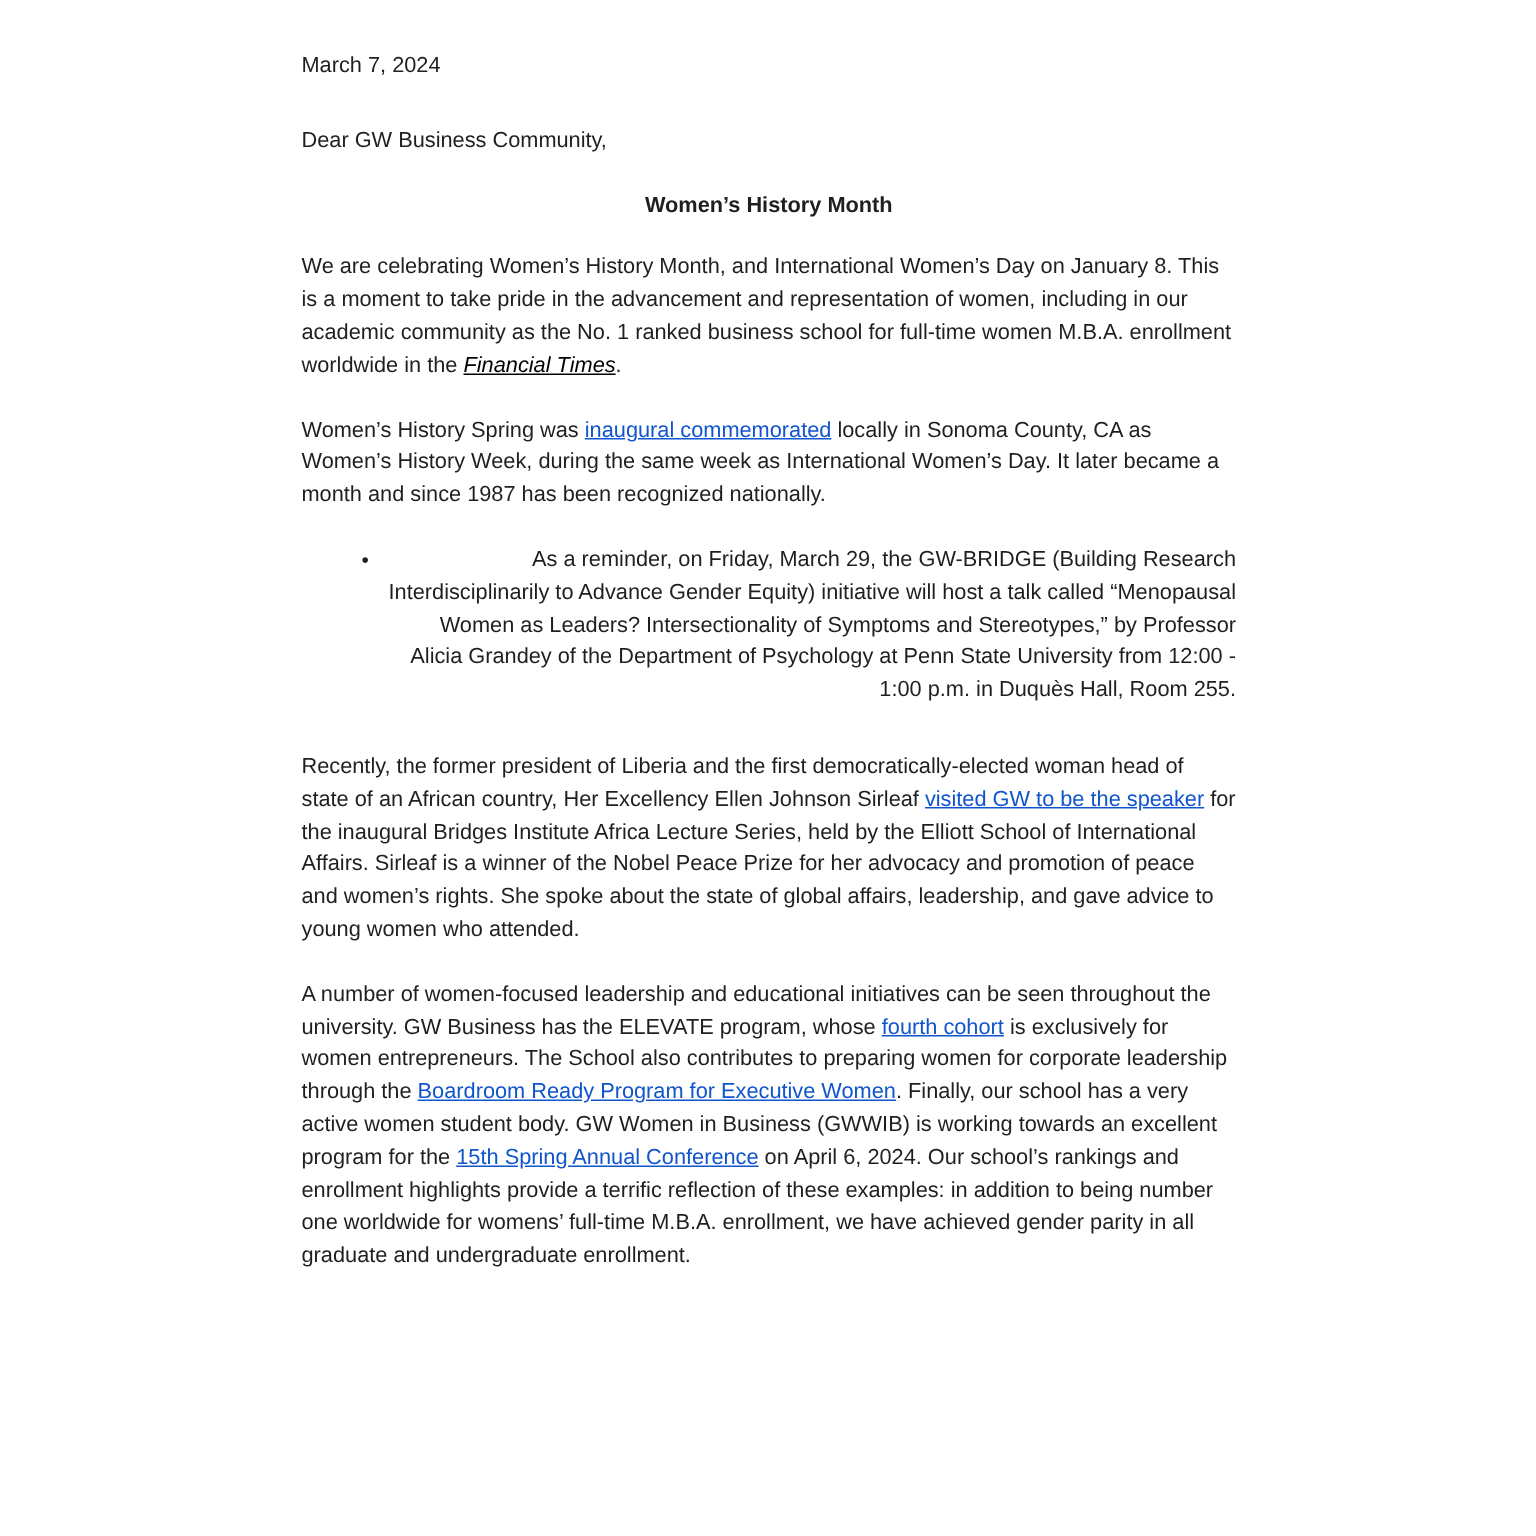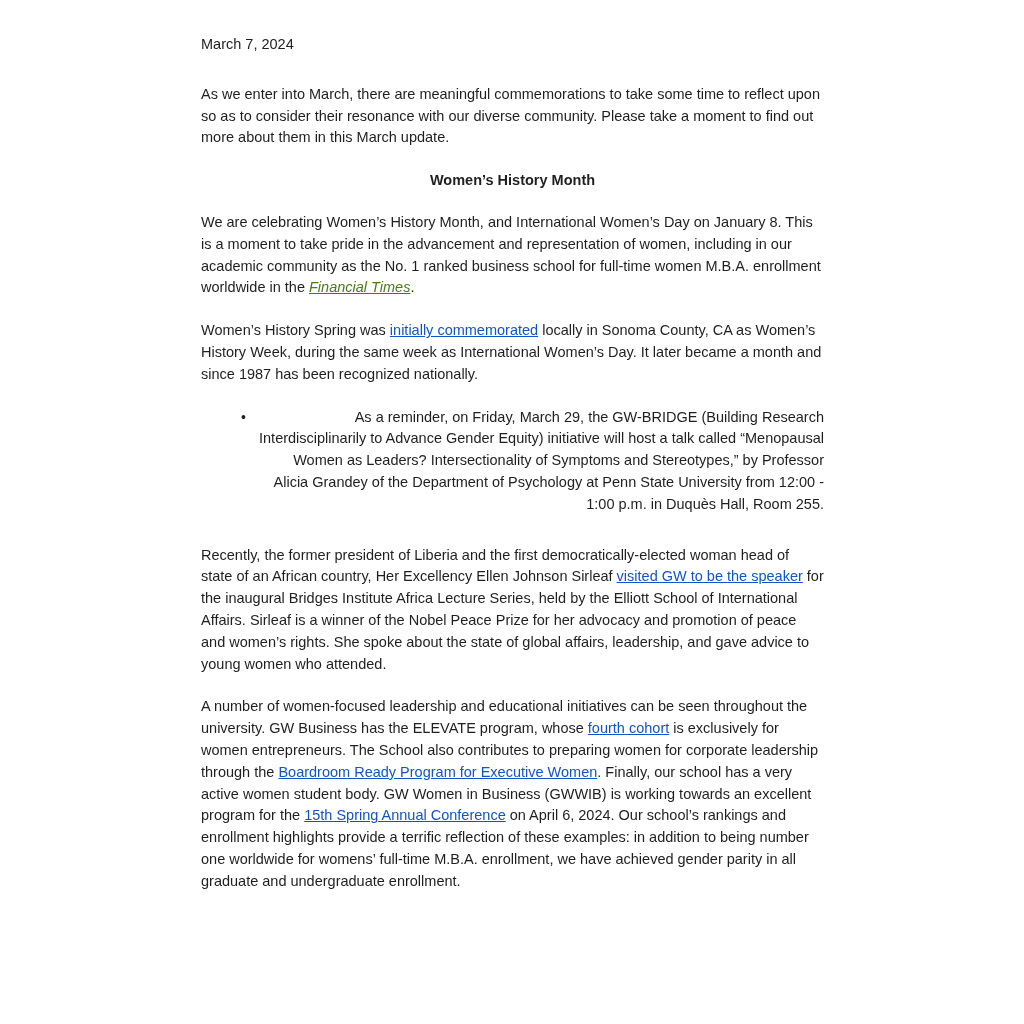--- a/index.html
+++ b/index.html
@@ -60,45 +60,45 @@
     left: -18px;
     top: 0;
     font-size: 14px;
     color: #1f1f1f;
   }
   a.link {
     color: #1155cc;
     text-decoration: underline;
   }
   .italic-link {
-    color: #4d7c0f;
+    color: #000000;
     text-decoration: underline;
     font-style: italic;
   }
   .blocklist { margin-top: 26px; }
 </style>
 </head>
 <body>
 
 <div class="page">
   <div class="doc">
 
     <p class="date">March 7, 2024</p>
 
+    <p class="para">Dear GW Business Community,</p>
 
-    <p class="para">As we enter into March, there are meaningful commemorations to take some time to reflect upon so as to consider their resonance with our diverse community. Please take a moment to find out more about them in this March update.</p>
 
     <p class="center-heading">Women’s History Month</p>
 
     <p class="para">
       <span>We are celebrating Women’s History Month, and International Women’s Day on January 8. This is a moment to take pride in the advancement and representation of women, including in our academic community as the No. 1 ranked business school for full-time women M.B.A. enrollment worldwide in the </span><a class="italic-link" href="#">Financial Times</a><span>.</span>
     </p>
 
     <p class="para">
-      <span>Women’s History Spring was </span><a class="link" href="#">initially commemorated</a><span> locally in Sonoma County, CA as Women’s History Week, during the same week as International Women’s Day. It later became a month and since 1987 has been recognized nationally.</span>
+      <span>Women’s History Spring was </span><a class="link" href="#">inaugural commemorated</a><span> locally in Sonoma County, CA as Women’s History Week, during the same week as International Women’s Day. It later became a month and since 1987 has been recognized nationally.</span>
     </p>
 
     <ul class="bullets blocklist">
       <li>
         <span>As a reminder, on Friday, March 29, the GW-BRIDGE (Building Research Interdisciplinarily to Advance Gender Equity) initiative will host a talk called “Menopausal Women as Leaders? Intersectionality of Symptoms and Stereotypes,” by Professor Alicia Grandey of the Department of Psychology at Penn State University from 12:00 - 1:00 p.m. in Duquès Hall, Room 255.</span>
       </li>
     </ul>
 
     <div class="spacer-sm"></div>
 

